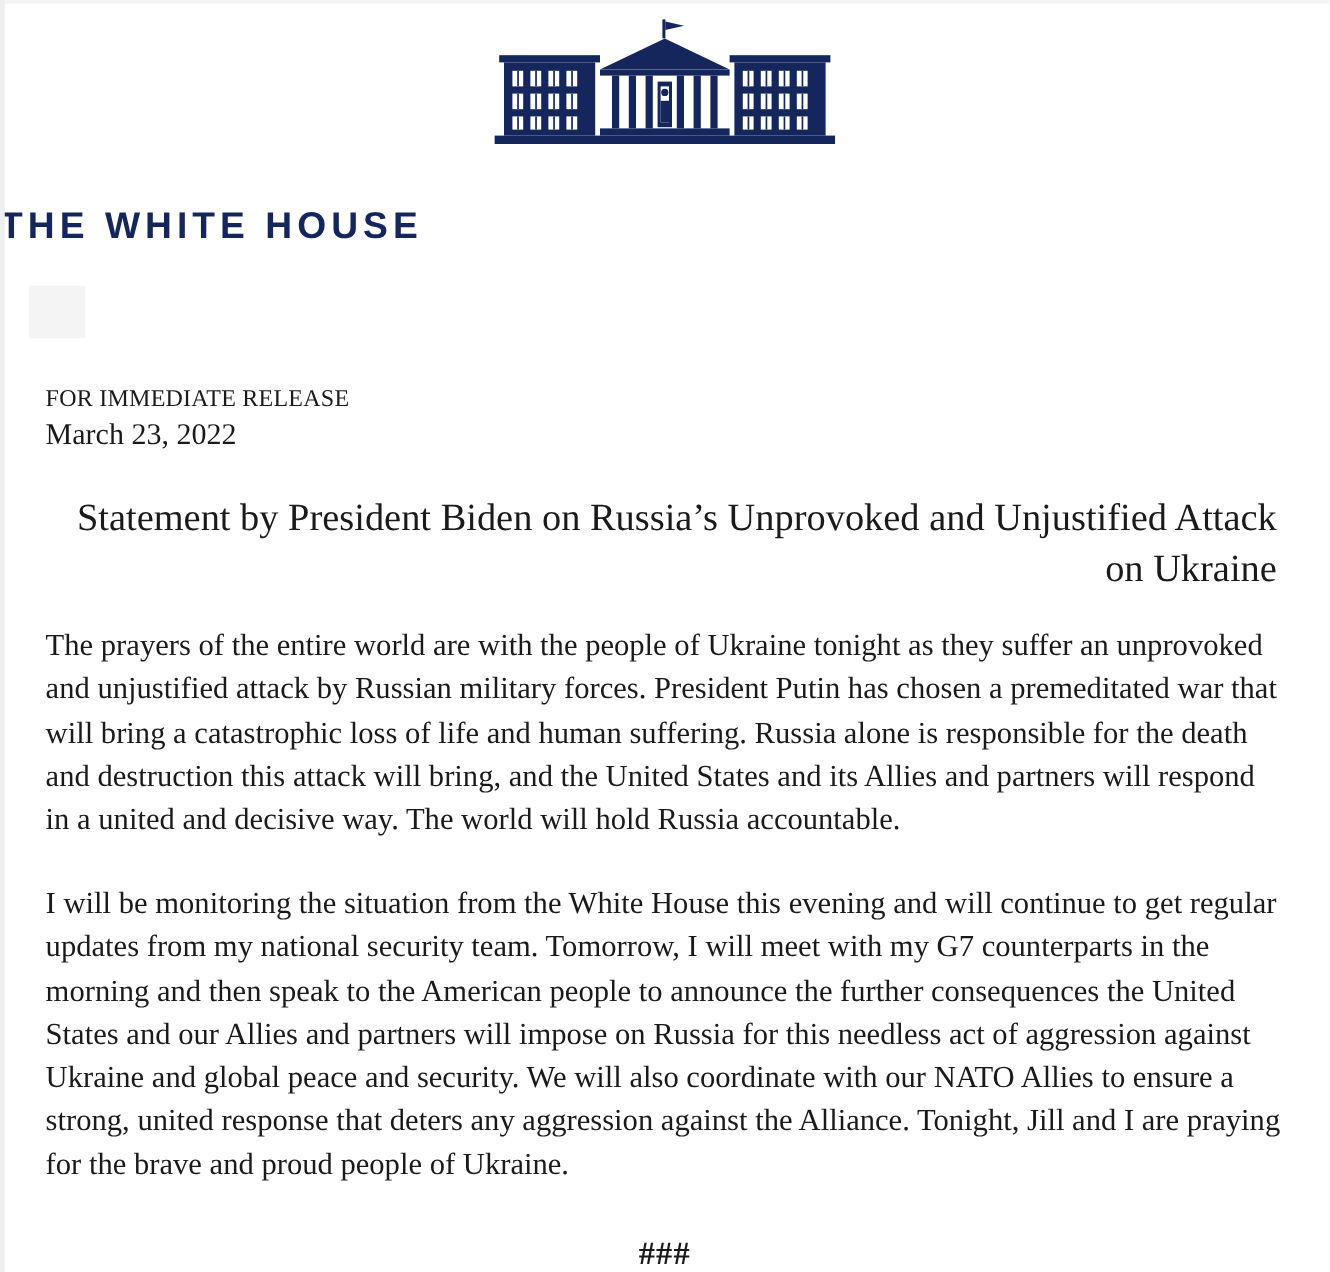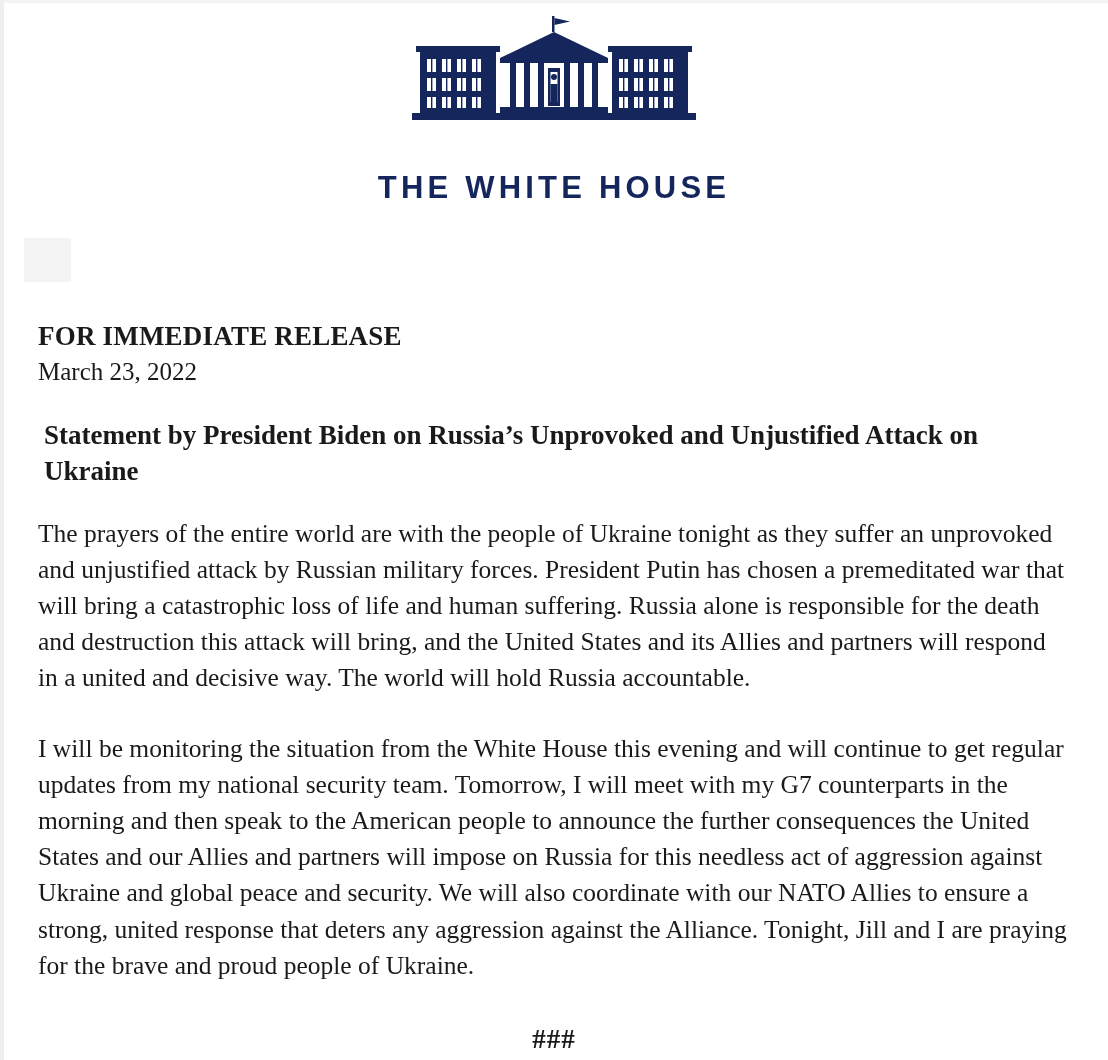--- a/index.html
+++ b/index.html
@@ -31,21 +31,20 @@
     left: 0;
     top: 0;
     width: 1108px;
     height: 3px;
     background: #f4f4f4;
   }
 
   
   .letterhead {
     padding-top: 16px;
-    text-align: center;
   }
   .seal {
     display: block;
     margin: 0 auto;
   }
   .wh-title {
     margin-top: 22px;
     font-family: "Liberation Sans", sans-serif;
     font-weight: 600;
     color: #14265c;
@@ -73,36 +72,36 @@
 
   
   .doc-body {
     position: absolute;
     left: 38px;
     top: 320px;
     width: 1032px;
     color: #1a1a1a;
   }
   .release-line {
-    font-weight: bold;
-    font-size: 27px;
+    font-weight: normal;
+    font-size: 20px;
     line-height: 1.25;
     letter-spacing: 0.2px;
   }
   .release-date {
     font-size: 25px;
     line-height: 1.3;
     margin-top: 2px;
   }
   .headline {
     margin-top: 30px;
-    font-weight: bold;
-    font-size: 27px;
+    font-weight: normal;
+    font-size: 32px;
     line-height: 1.33;
-    text-align: left;
+    text-align: right;
     padding: 0 6px;
   }
   .para {
     font-size: 25.5px;
     line-height: 1.42;
     text-align: left;
   }
   .para + .para {
     margin-top: 34px;
   }

